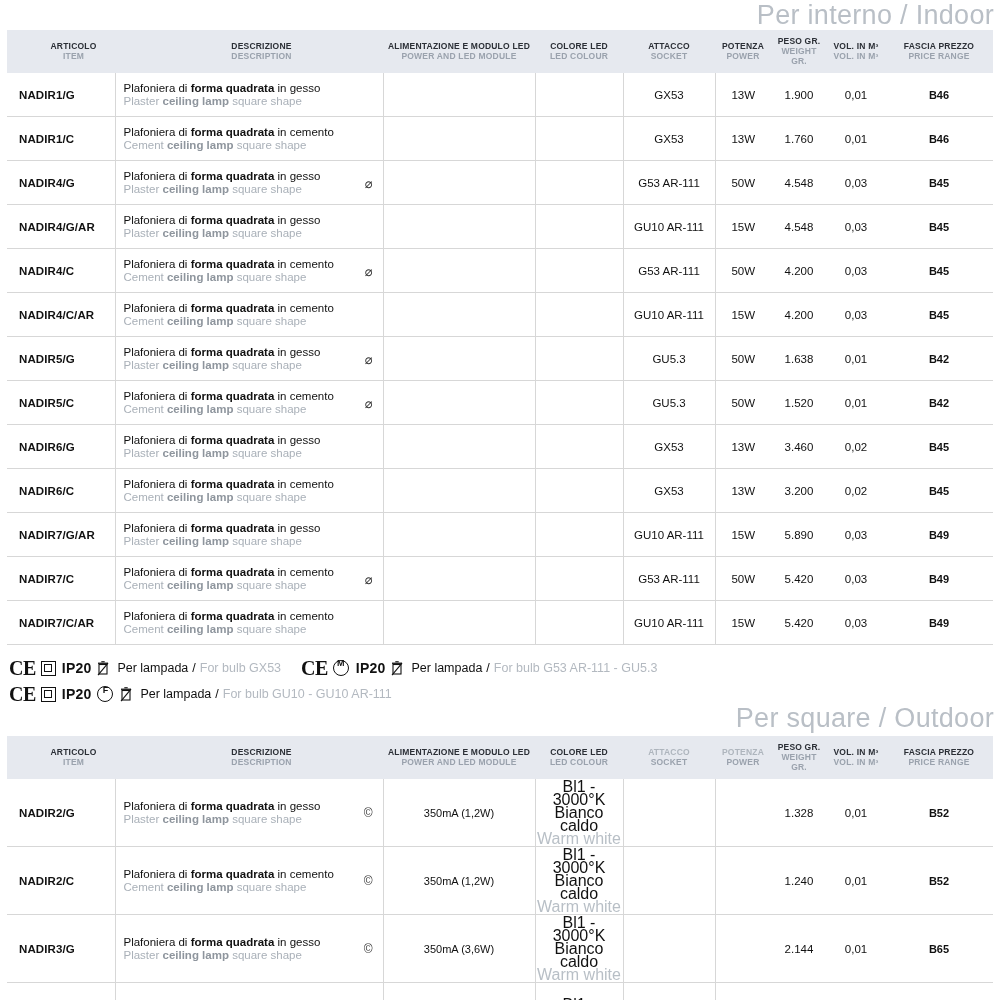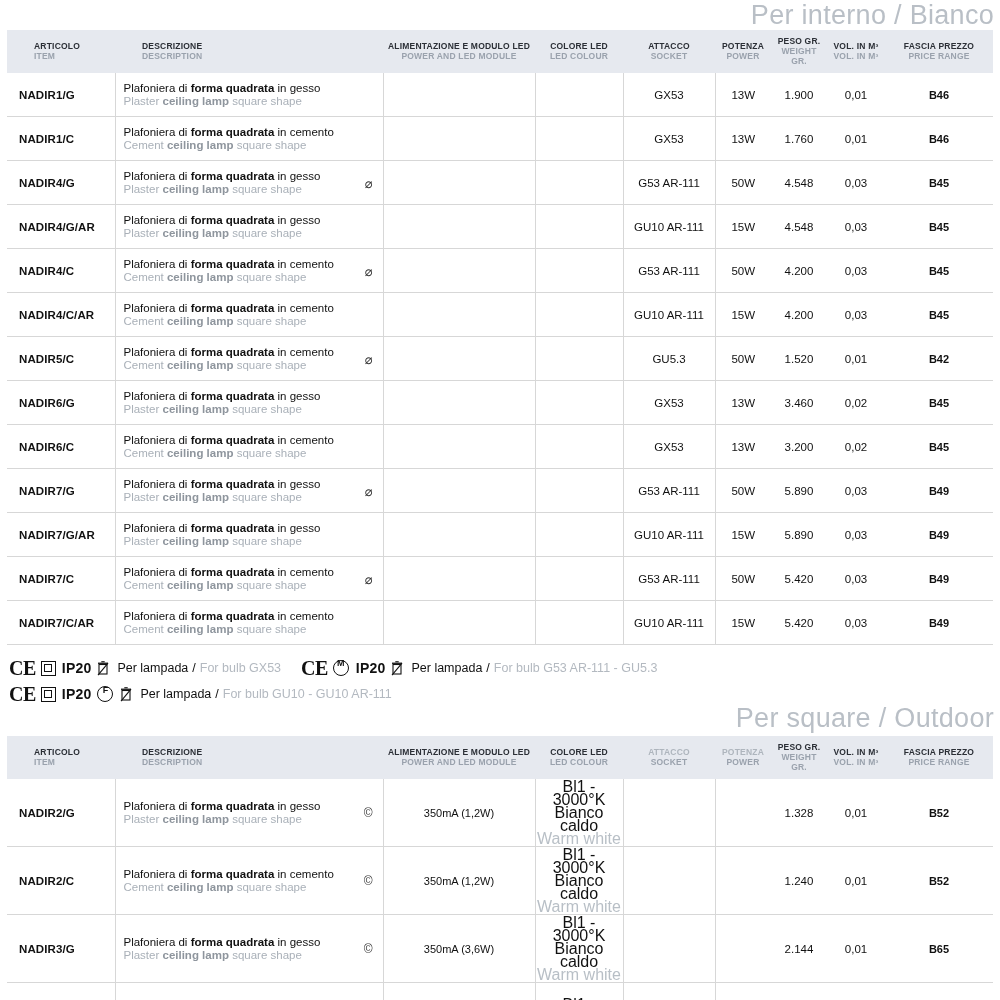--- a/index.html
+++ b/index.html
@@ -42,21 +42,21 @@
     line-height:10px;
     vertical-align:middle;
   }
   thead th .en{
     display:block;
     color:#9aa2ad;
     font-weight:bold;
     font-size:8.5px;
     letter-spacing:0.2px;
   }
-  thead th.left{text-align:left;padding-left:27px;}
+  thead th.left{text-align:center;padding-left:27px;}
 
   tbody td{
     border-bottom:1px solid #d7d7d7;
     font-size:11px;
     height:41px;
     vertical-align:middle;
     text-align:center;
     color:#111;
   }
   tbody tr:first-child td{border-top:none;}
@@ -163,21 +163,21 @@
   .cert-text{font-size:12.5px;color:#111;margin-right:4px;}
 </style>
 </head>
 <body>
 
 <div class="page">
 
   <div class="section-title">
     <span>Per interno</span>
     <span class="slash">/</span>
-    <span>Bianco</span>
+    <span>Indoor</span>
   </div>
 
   <table>
     <colgroup>
       <col style="width:108px">
       <col style="width:268px">
       <col style="width:152px">
       <col style="width:88px">
       <col style="width:92px">
       <col style="width:56px">
@@ -286,20 +286,31 @@
           <td class="desc"><span class="it">Plafoniera di <b>forma quadrata</b> in cemento</span><span class="en">Cement<b> ceiling lamp</b> square shape</span></td>
           <td class="power"></td>
           <td class="colour"></td>
           <td class="socket">GU10 AR-111</td>
           <td class="potenza">15W</td>
           <td class="peso">4.200</td>
           <td class="vol">0,03</td>
           <td class="price">B45</td>
         </tr>
         <tr>
+          <td class="item">NADIR5/G</td>
+          <td class="desc"><span class="it">Plafoniera di <b>forma quadrata</b> in gesso</span><span class="en">Plaster<b> ceiling lamp</b> square shape</span><span class="mark">⌀</span></td>
+          <td class="power"></td>
+          <td class="colour"></td>
+          <td class="socket">GU5.3</td>
+          <td class="potenza">50W</td>
+          <td class="peso">1.638</td>
+          <td class="vol">0,01</td>
+          <td class="price">B42</td>
+        </tr>
+        <tr>
           <td class="item">NADIR5/C</td>
           <td class="desc"><span class="it">Plafoniera di <b>forma quadrata</b> in cemento</span><span class="en">Cement<b> ceiling lamp</b> square shape</span><span class="mark">⌀</span></td>
           <td class="power"></td>
           <td class="colour"></td>
           <td class="socket">GU5.3</td>
           <td class="potenza">50W</td>
           <td class="peso">1.520</td>
           <td class="vol">0,01</td>
           <td class="price">B42</td>
         </tr>
@@ -317,31 +328,20 @@
         <tr>
           <td class="item">NADIR6/C</td>
           <td class="desc"><span class="it">Plafoniera di <b>forma quadrata</b> in cemento</span><span class="en">Cement<b> ceiling lamp</b> square shape</span></td>
           <td class="power"></td>
           <td class="colour"></td>
           <td class="socket">GX53</td>
           <td class="potenza">13W</td>
           <td class="peso">3.200</td>
           <td class="vol">0,02</td>
           <td class="price">B45</td>
-        </tr>
-        <tr>
-          <td class="item">NADIR7/G</td>
-          <td class="desc"><span class="it">Plafoniera di <b>forma quadrata</b> in gesso</span><span class="en">Plaster<b> ceiling lamp</b> square shape</span><span class="mark">⌀</span></td>
-          <td class="power"></td>
-          <td class="colour"></td>
-          <td class="socket">G53 AR-111</td>
-          <td class="potenza">50W</td>
-          <td class="peso">5.890</td>
-          <td class="vol">0,03</td>
-          <td class="price">B49</td>
         </tr>
         <tr>
           <td class="item">NADIR7/G/AR</td>
           <td class="desc"><span class="it">Plafoniera di <b>forma quadrata</b> in gesso</span><span class="en">Plaster<b> ceiling lamp</b> square shape</span></td>
           <td class="power"></td>
           <td class="colour"></td>
           <td class="socket">GU10 AR-111</td>
           <td class="potenza">15W</td>
           <td class="peso">5.890</td>
           <td class="vol">0,03</td>

